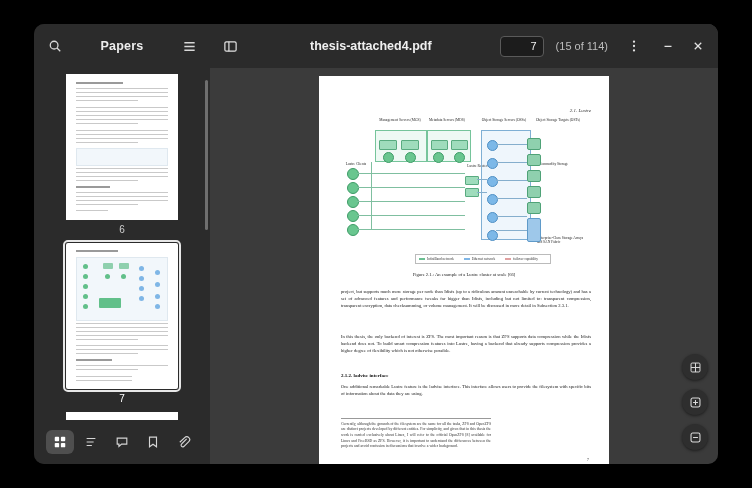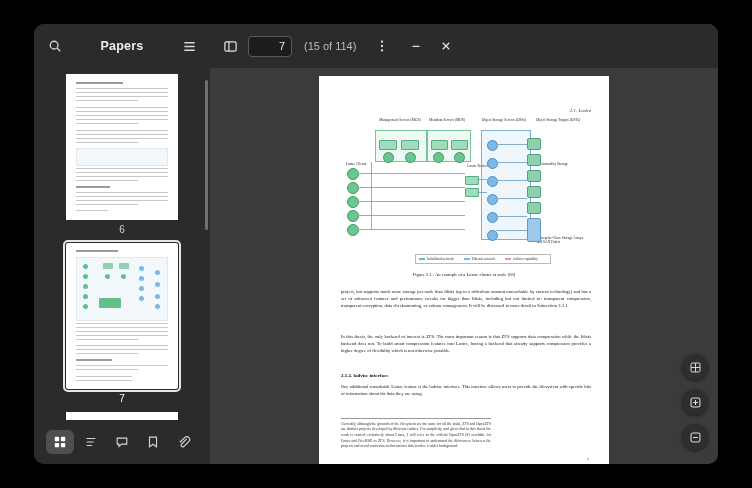--- a/index.html
+++ b/index.html
@@ -513,20 +513,21 @@
   <div id="main">
 
     <div id="toolbar">
       <div class="tb-btn">
         <svg width="15" height="15" viewBox="0 0 16 16" fill="none" stroke="currentColor" stroke-width="1.3">
           <rect x="2" y="3" width="12" height="10" rx="1.6"></rect>
           <line x1="6.3" y1="3" x2="6.3" y2="13"></line>
         </svg>
       </div>
 
+      <div id="doc-title">thesis-attached4.pdf</div>
 
       <div id="page-entry">7</div>
       <div id="page-total">(15 of 114)</div>
 
       <div class="tb-btn" style="margin-left:8px;">
         <svg width="14" height="14" viewBox="0 0 16 16" fill="currentColor">
           <circle cx="8" cy="3" r="1.3"></circle>
             <circle cx="8" cy="8" r="1.3"></circle>
             <circle cx="8" cy="13" r="1.3"></circle>
         </svg>

